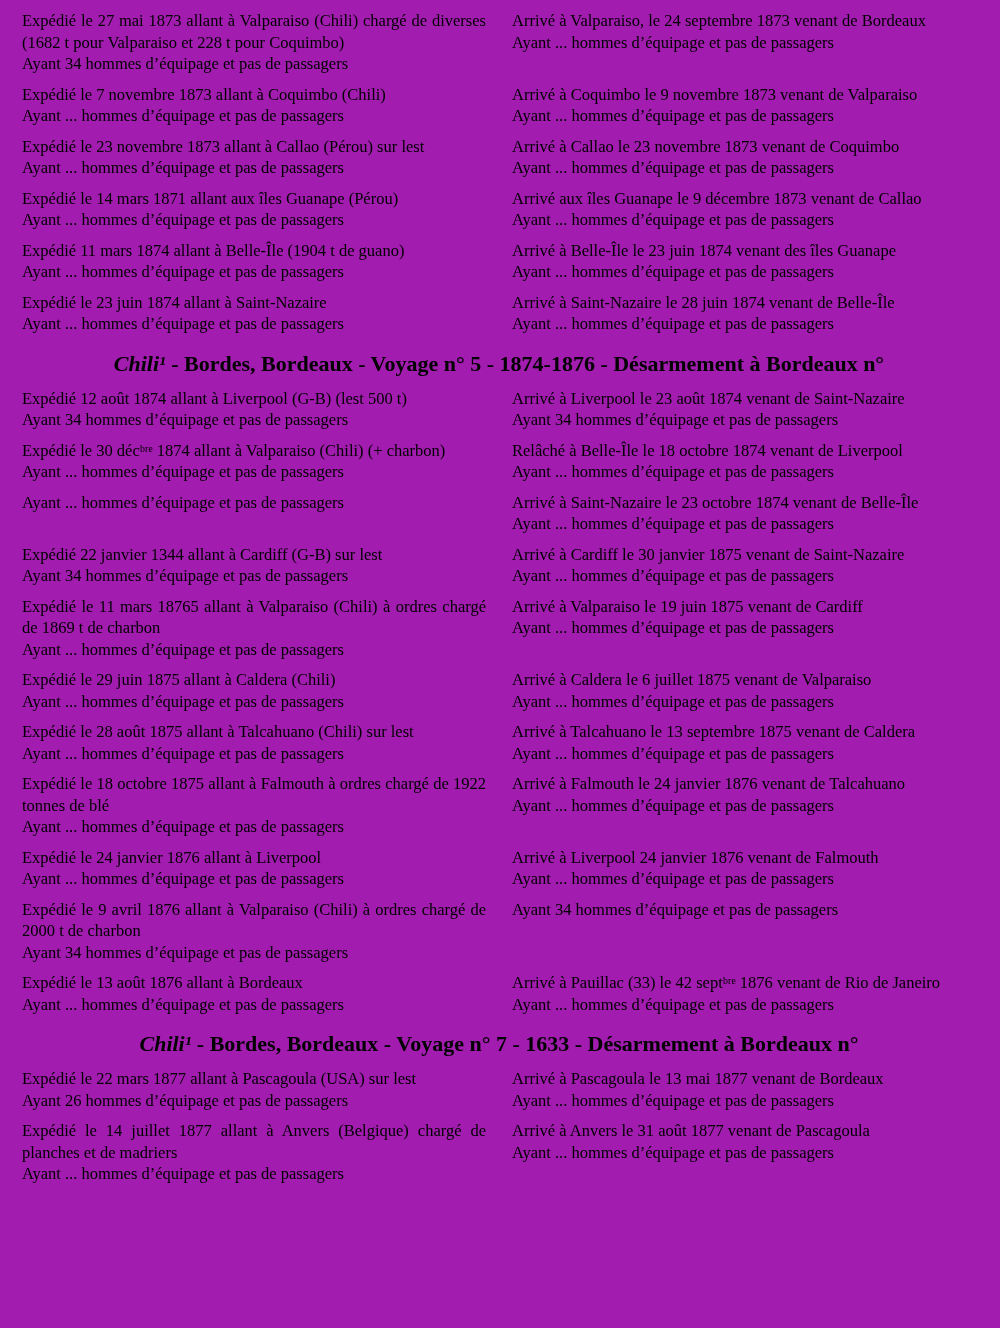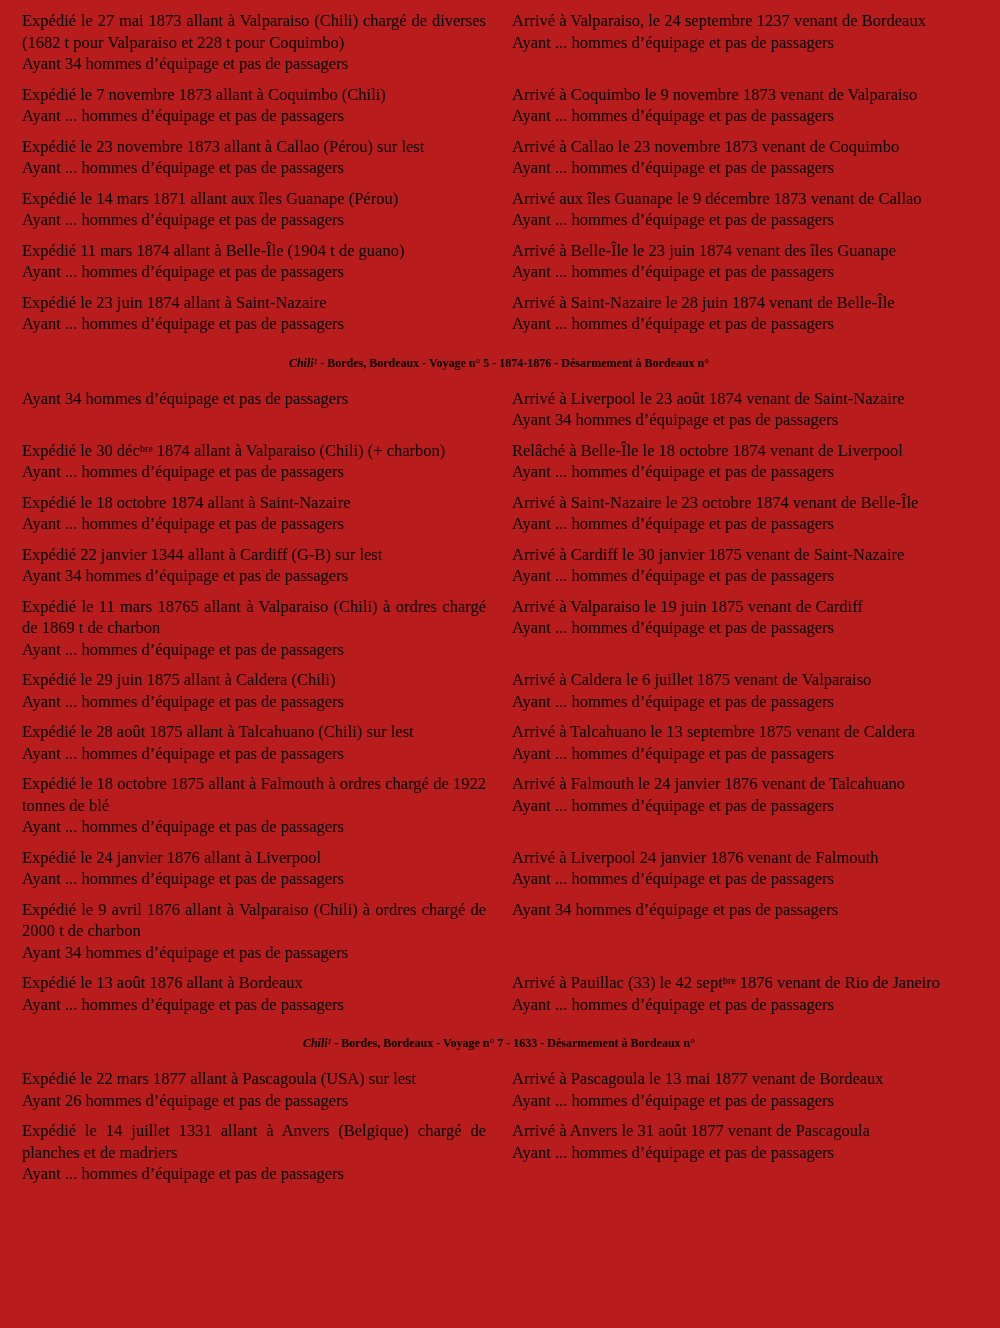--- a/index.html
+++ b/index.html
@@ -9,60 +9,60 @@
     color: #000000;
     font-family: "Liberation Serif", "DejaVu Serif", "DejaVu Sans", serif;
   }
   .page {
     position: relative;
     width: 1000px;
     height: 1328px;
     box-sizing: border-box;
     padding: 10px 24px 0 22px;
     overflow: hidden;
-    background: #b91c1c;
+    background: #a21caf;
   }
   .row {
     display: grid;
     grid-template-columns: 464px 462px;
     column-gap: 26px;
     margin-bottom: 9px;
     align-items: start;
   }
   p {
     margin: 0;
     font-size: 16.5px;
     line-height: 21.5px;
   }
   .cell.left .main {
     text-align: justify;
   }
   .header {
     text-align: center;
     font-weight: bold;
-    font-size: 12px;
+    font-size: 22px;
     line-height: 21px;
     margin: 18px 0 14px 0;
   }
   .ship {
     font-style: italic;
   }
 </style>
 </head>
 <body>
 
 <div class="page">
     <section class="section">
       <div class="row">
         <div class="cell left">
           <p class="main">Expédié le 27 mai 1873 allant à Valparaiso (Chili) chargé de diverses (1682 t pour Valparaiso et 228 t pour Coquimbo)</p>
           <p class="crew">Ayant 34 hommes d’équipage et pas de passagers</p>
         </div>
         <div class="cell right">
-          <p class="main">Arrivé à Valparaiso, le 24 septembre 1237 venant de Bordeaux</p>
+          <p class="main">Arrivé à Valparaiso, le 24 septembre 1873 venant de Bordeaux</p>
           <p class="crew">Ayant ... hommes d’équipage et pas de passagers</p>
         </div>
       </div>
       <div class="row">
         <div class="cell left">
           <p class="main">Expédié le 7 novembre 1873 allant à Coquimbo (Chili)</p>
           <p class="crew">Ayant ... hommes d’équipage et pas de passagers</p>
         </div>
         <div class="cell right">
           <p class="main">Arrivé à Coquimbo le 9 novembre 1873 venant de Valparaiso</p>
@@ -107,40 +107,40 @@
         <div class="cell right">
           <p class="main">Arrivé à Saint-Nazaire le 28 juin 1874 venant de Belle-Île</p>
           <p class="crew">Ayant ... hommes d’équipage et pas de passagers</p>
         </div>
       </div>
     </section>
     <section class="section">
       <div class="header"><span class="ship">Chili¹</span><span> - Bordes, Bordeaux - Voyage n° 5 - 1874-1876 - Désarmement à Bordeaux n°</span></div>
       <div class="row">
         <div class="cell left">
+          <p class="main">Expédié 12 août 1874 allant à Liverpool (G-B) (lest 500 t)</p>
           <p class="crew">Ayant 34 hommes d’équipage et pas de passagers</p>
         </div>
         <div class="cell right">
           <p class="main">Arrivé à Liverpool le 23 août 1874 venant de Saint-Nazaire</p>
           <p class="crew">Ayant 34 hommes d’équipage et pas de passagers</p>
         </div>
       </div>
       <div class="row">
         <div class="cell left">
           <p class="main">Expédié le 30 décᵇʳᵉ 1874 allant à Valparaiso (Chili) (+ charbon)</p>
           <p class="crew">Ayant ... hommes d’équipage et pas de passagers</p>
         </div>
         <div class="cell right">
           <p class="main">Relâché à Belle-Île le 18 octobre 1874 venant de Liverpool</p>
           <p class="crew">Ayant ... hommes d’équipage et pas de passagers</p>
         </div>
       </div>
       <div class="row">
         <div class="cell left">
-          <p class="main">Expédié le 18 octobre 1874 allant à Saint-Nazaire</p>
           <p class="crew">Ayant ... hommes d’équipage et pas de passagers</p>
         </div>
         <div class="cell right">
           <p class="main">Arrivé à Saint-Nazaire le 23 octobre 1874 venant de Belle-Île</p>
           <p class="crew">Ayant ... hommes d’équipage et pas de passagers</p>
         </div>
       </div>
       <div class="row">
         <div class="cell left">
           <p class="main">Expédié 22 janvier 1344 allant à Cardiff (G-B) sur lest</p>
@@ -230,21 +230,21 @@
           <p class="main">Expédié le 22 mars 1877 allant à Pascagoula (USA) sur lest</p>
           <p class="crew">Ayant 26 hommes d’équipage et pas de passagers</p>
         </div>
         <div class="cell right">
           <p class="main">Arrivé à Pascagoula le 13 mai 1877 venant de Bordeaux</p>
           <p class="crew">Ayant ... hommes d’équipage et pas de passagers</p>
         </div>
       </div>
       <div class="row">
         <div class="cell left">
-          <p class="main">Expédié le 14 juillet 1331 allant à Anvers (Belgique) chargé de planches et de madriers</p>
+          <p class="main">Expédié le 14 juillet 1877 allant à Anvers (Belgique) chargé de planches et de madriers</p>
           <p class="crew">Ayant ... hommes d’équipage et pas de passagers</p>
         </div>
         <div class="cell right">
           <p class="main">Arrivé à Anvers le 31 août 1877 venant de Pascagoula</p>
           <p class="crew">Ayant ... hommes d’équipage et pas de passagers</p>
         </div>
       </div>
     </section>
   </div>
 

